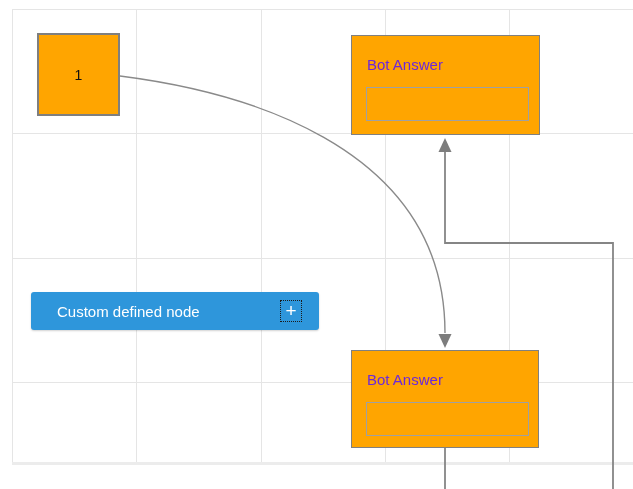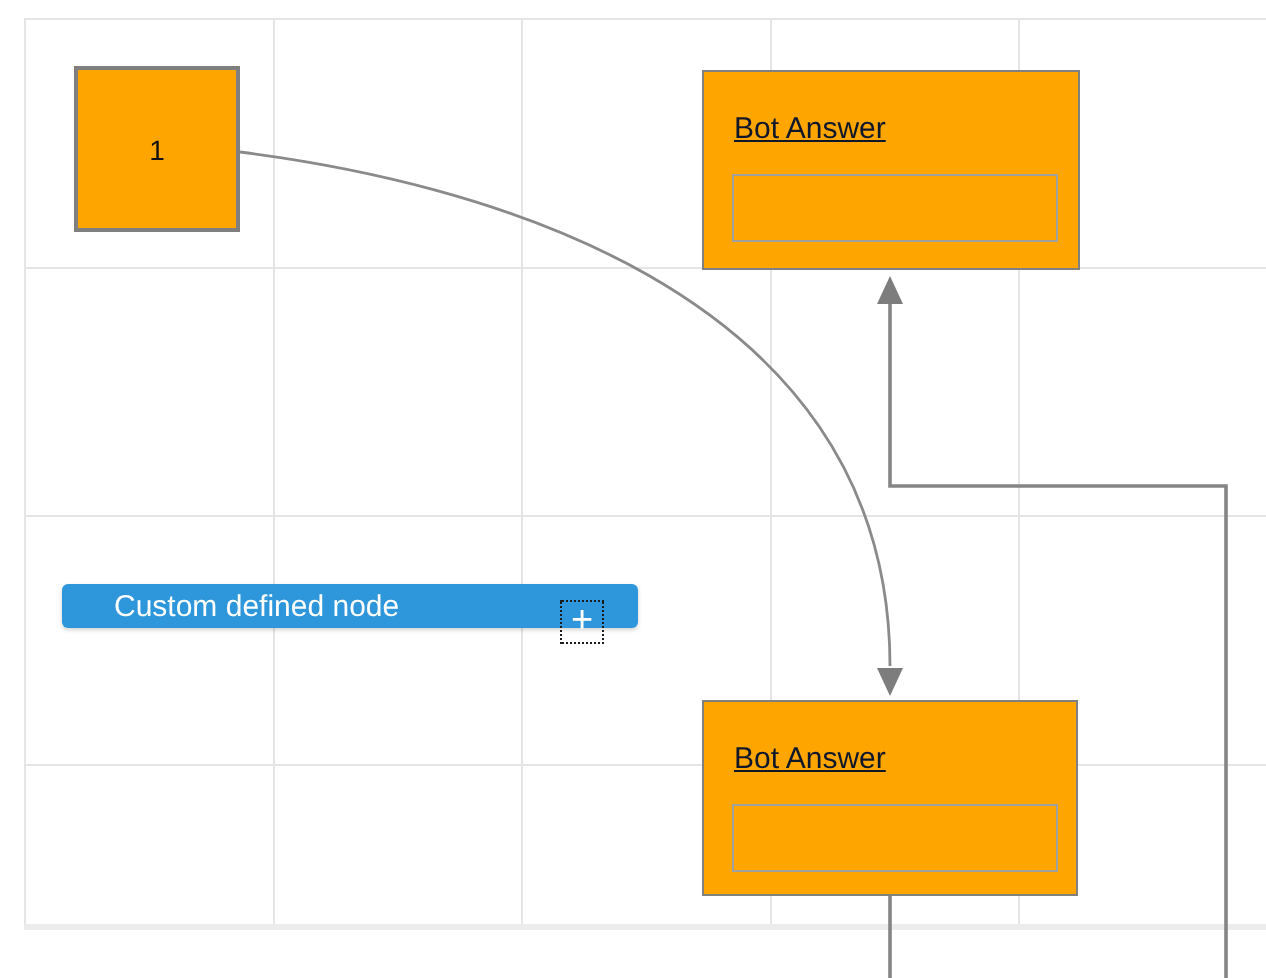--- a/index.html
+++ b/index.html
@@ -42,33 +42,33 @@
     display: flex; align-items: center; justify-content: center;
     font-size: 14px; color: #111;
   }
 
   .bot-node {
     background: #ffa500;
     border: 1.5px solid #808080;
   }
   .bot-node .bot-title {
     position: absolute; left: 15px; top: 20px;
-    font-size: 15px; color: #0f172a; white-space: nowrap; text-decoration: underline;
+    font-size: 15px; color: #6d28d9; white-space: nowrap;
   }
   .bot-node .bot-field {
     position: absolute; left: 14px; top: 51px; width: 163px; height: 34px;
     box-sizing: border-box;
     border: 1.5px solid #a0a0a0;
     background: transparent;
   }
   .bot-node-top    { left: 351px; top: 35px;  width: 189px; height: 100px; }
   .bot-node-bottom { left: 351px; top: 350px; width: 188px; height: 98px; }
 
   .custom-node {
-    left: 31px; top: 292px; width: 288px; height: 22px;
+    left: 31px; top: 292px; width: 288px; height: 38px;
     background: #2e96db;
     border-radius: 3px;
     box-shadow: 0 1px 2px rgba(0,0,0,0.18);
     display: flex; align-items: center;
     color: #ffffff; font-size: 15px;
   }
   .custom-node .custom-label { padding-left: 26px; white-space: nowrap; }
   .custom-node .add-btn {
     position: absolute; right: 17px; top: 8px;
     width: 22px; height: 22px; box-sizing: border-box;

